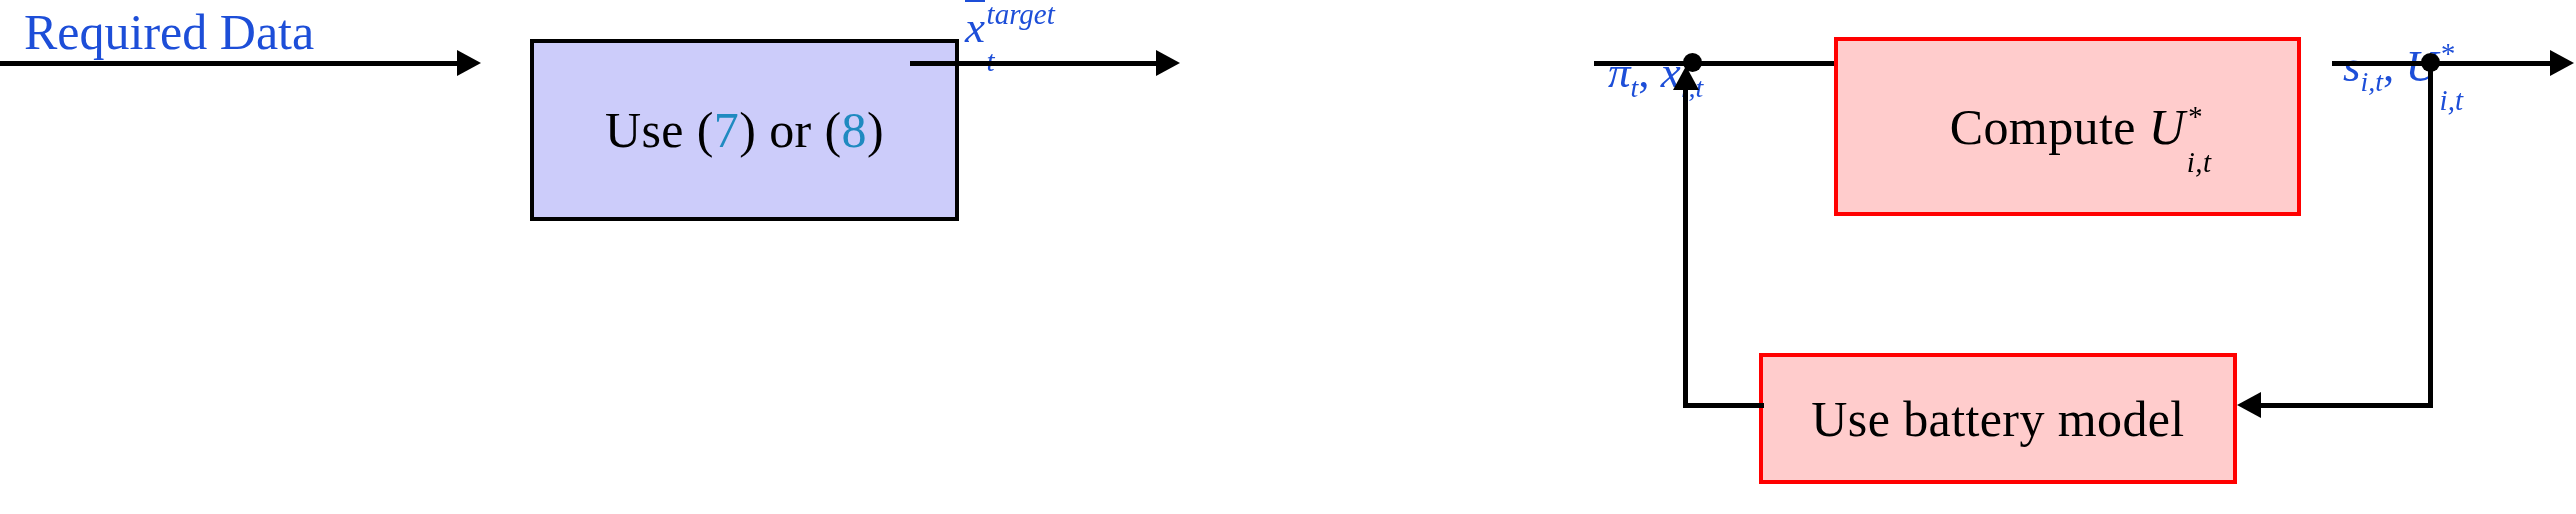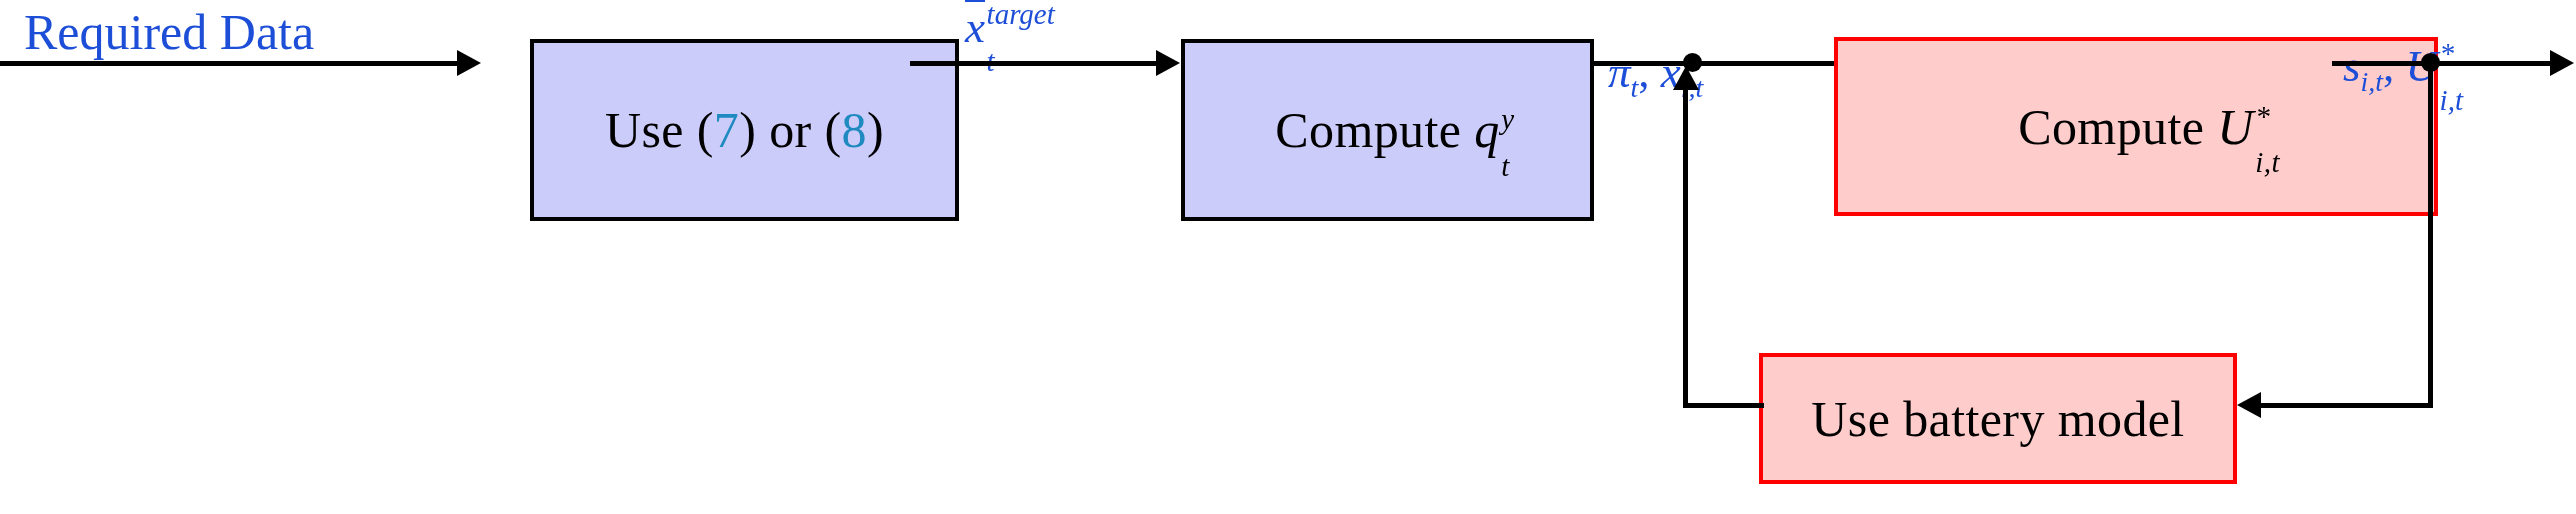--- a/index.html
+++ b/index.html
@@ -140,33 +140,28 @@
       <span>Use (</span><span class="cite">7</span><span>) or (</span><span class="cite">8</span><span>)</span>
     </span>
   </div>
 
   <div class="edge-label" style="left:965px; top:4.8px;">
     <span class="overbar mathit">x</span><span class="supsub"><span class="s-up">target</span><span class="s-dn">t</span></span>
   </div>
   <div class="hline" style="left:910px; top:61px; width:246px;"></div>
   <div class="arrowhead-right" style="left:1156px; top:50px;"></div>
 
-  <div class="node node-blue" style="left:1181px; top:39px; width:413px; height:182px;">
-    <span class="node-label">
-      <span>Compute </span><span class="mathit">q</span><span class="supsub"><span class="s-up">y</span><span class="s-dn">t</span></span>
-    </span>
-  </div>
 
   <div class="edge-label" style="left:1608px; top:11.3px;margin-top:39px;">
     <span class="mathit">π</span><span class="sub">t</span><span>, </span><span class="mathit">x</span><span class="sub">i,t</span>
   </div>
   <div class="hline" style="left:1594px; top:61px; width:240px;"></div>
   <div class="junction" style="left:1683px; top:53px;"></div>
 
-  <div class="node node-red" style="left:1834px; top:37px; width:604px; height:179px;">
+  <div class="node node-red" style="left:1834px; top:37px; width:467px; height:179px;">
     <span class="node-label">
       <span>Compute </span><span class="mathit">U</span><span class="supsub"><span class="s-up">*</span><span class="s-dn">i,t</span></span>
     </span>
   </div>
 
   <div class="edge-label" style="left:2343px; top:16px;margin-top:28px;">
     <span class="mathit">s</span><span class="sub">i,t</span><span>, </span><span class="mathit">U</span><span class="supsub"><span class="s-up">*</span><span class="s-dn">i,t</span></span>
   </div>
   <div class="hline" style="left:2332px; top:61px; width:220px;"></div>
   <div class="arrowhead-right" style="left:2550px; top:50px;"></div>

